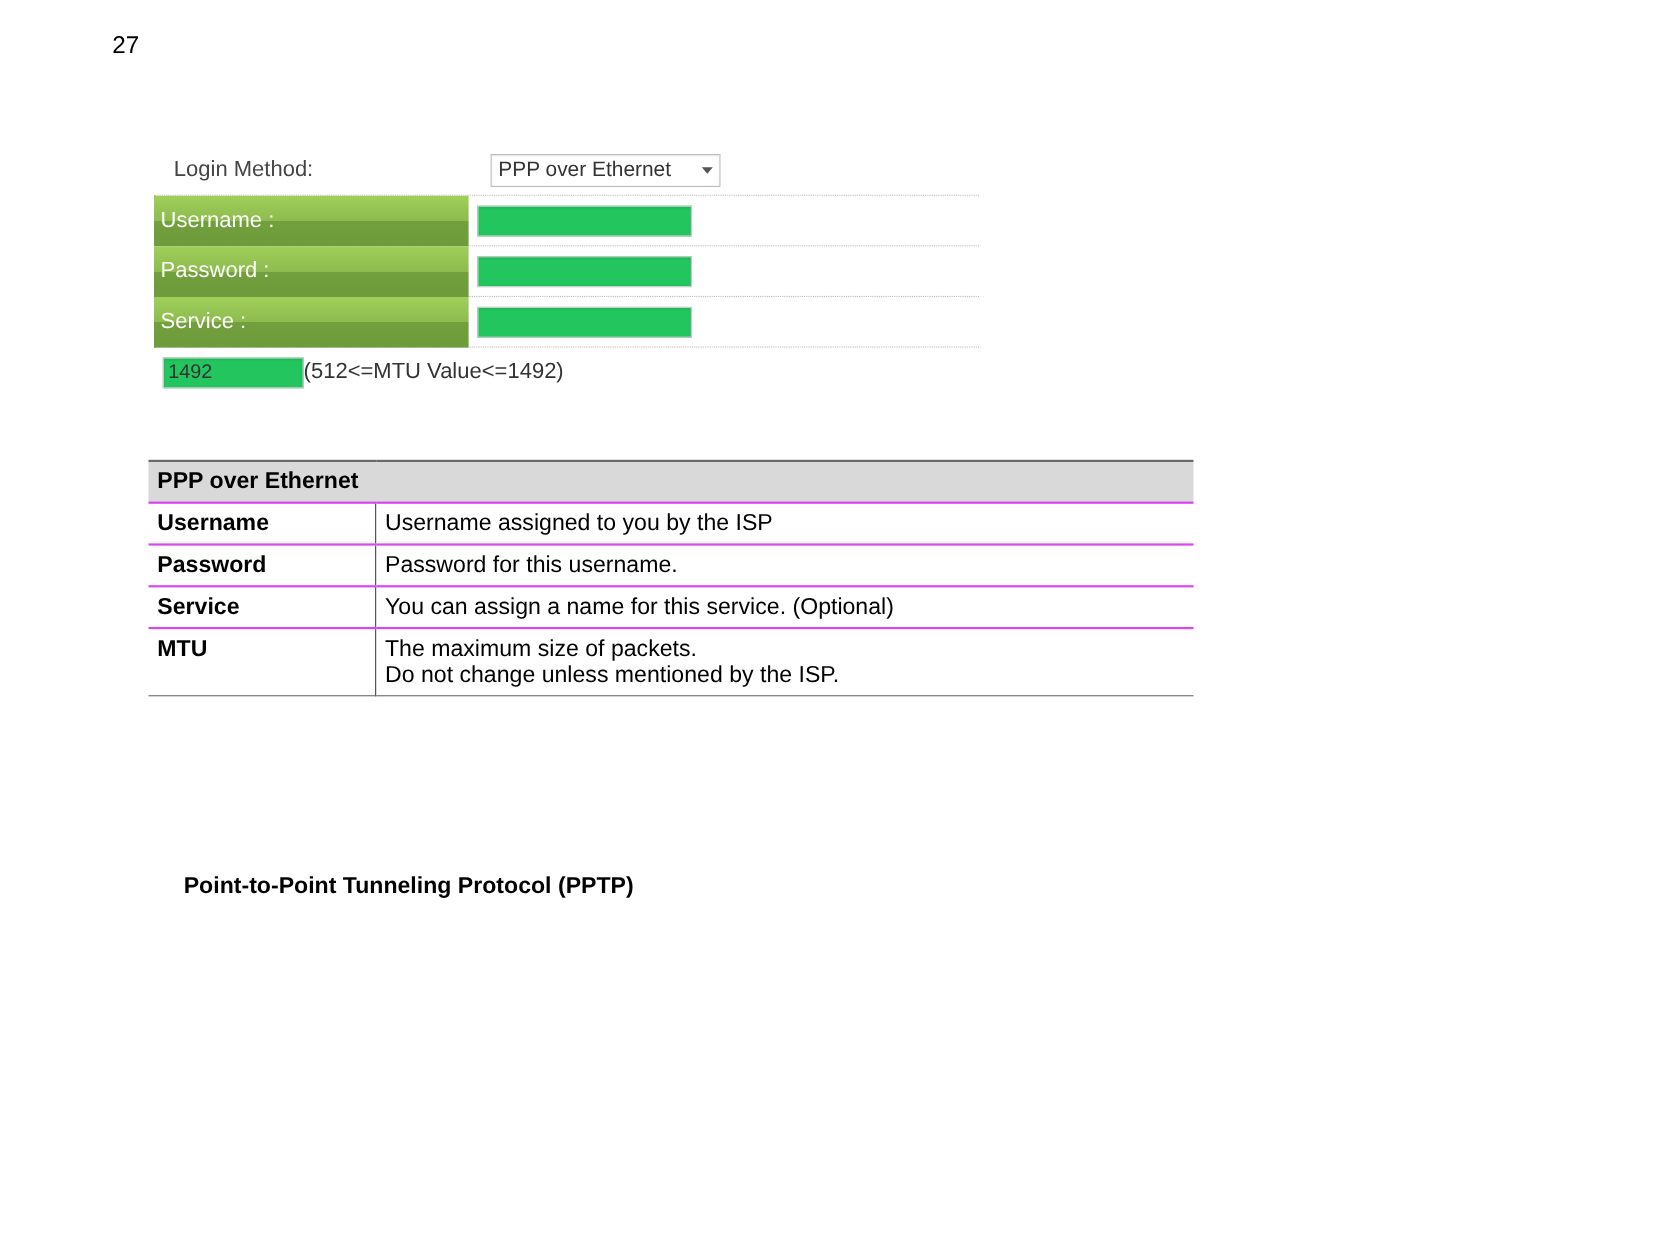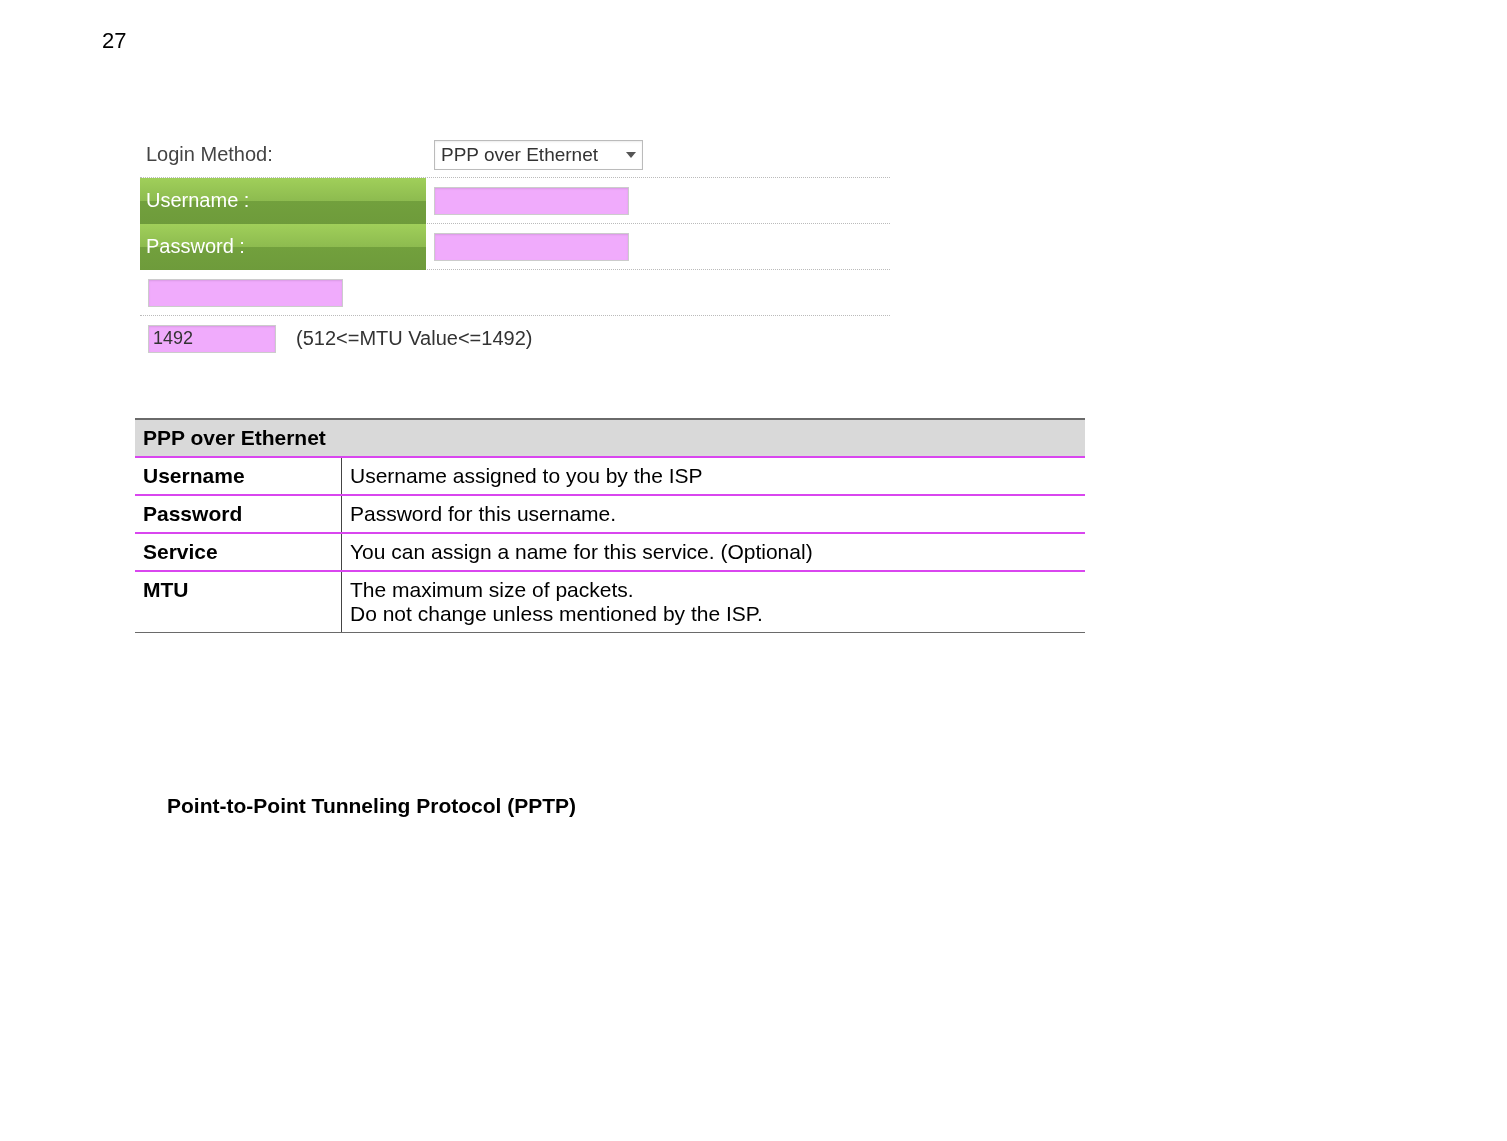--- a/index.html
+++ b/index.html
@@ -29,20 +29,21 @@
     align-items: center;
     height: 45px;
   }
   .label-cell {
     width: 280px;
     padding-left: 6px;
     font-size: 20px;
   }
   .label-cell.plain {
     color: #444;
+    margin-left: 12px;
   }
   .label-cell.colored {
     color: #fff;
     background: linear-gradient(to bottom, #a0cf5a 0%, #8dbb4f 50%, #72a03d 50%, #6e9b3b 100%);
     height: 46px;
     line-height: 45px;
   }
   .control-cell {
     flex: 1;
     padding-left: 8px;
@@ -66,31 +67,30 @@
     width: 0;
     height: 0;
     border-left: 5px solid transparent;
     border-right: 5px solid transparent;
     border-top: 6px solid #555;
   }
   .text-input {
     width: 185px;
     height: 26px;
     border: 1px solid #ccc;
-    background: #f0abfc;
+    background: #22c55e;
     box-shadow: inset 0 1px 2px rgba(0,0,0,0.1);
     font-size: 18px;
     padding: 0 4px;
     color: #333;
   }
   .mtu-input {
     width: 118px;
   }
   .mtu-hint {
-    margin-left: 20px;
     font-size: 20px;
     color: #333;
   }
   .sep {
     border-top: 1px dotted #bbb;
   }
 
   .desc-table {
     position: absolute;
     top: 418px;
@@ -158,20 +158,21 @@
   </div>
 
   <div class="form-row sep">
     <div class="label-cell colored">Password :</div>
     <div class="control-cell">
       <input class="text-input" value="" style="">
     </div>
   </div>
 
   <div class="form-row sep">
+    <div class="label-cell colored">Service :</div>
     <div class="control-cell">
       <input class="text-input" value="" style="">
     </div>
   </div>
 
   <div class="form-row sep">
     <div class="control-cell">
       <input class="text-input mtu-input" value="1492" style="">
       <span class="mtu-hint">(512&lt;=MTU Value&lt;=1492)</span>
     </div>

